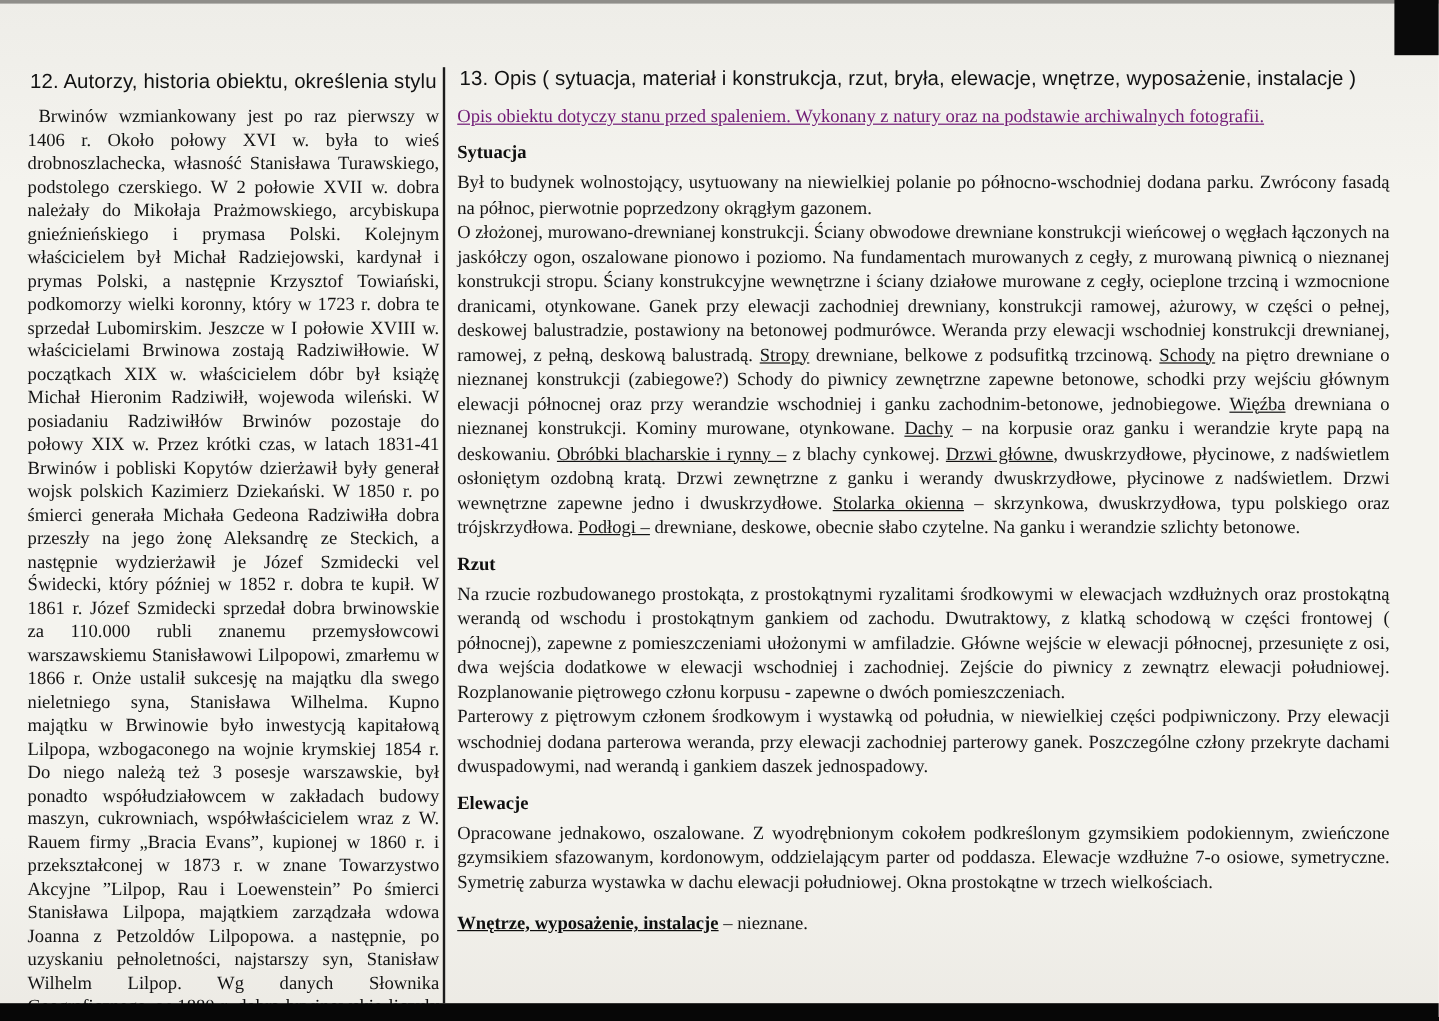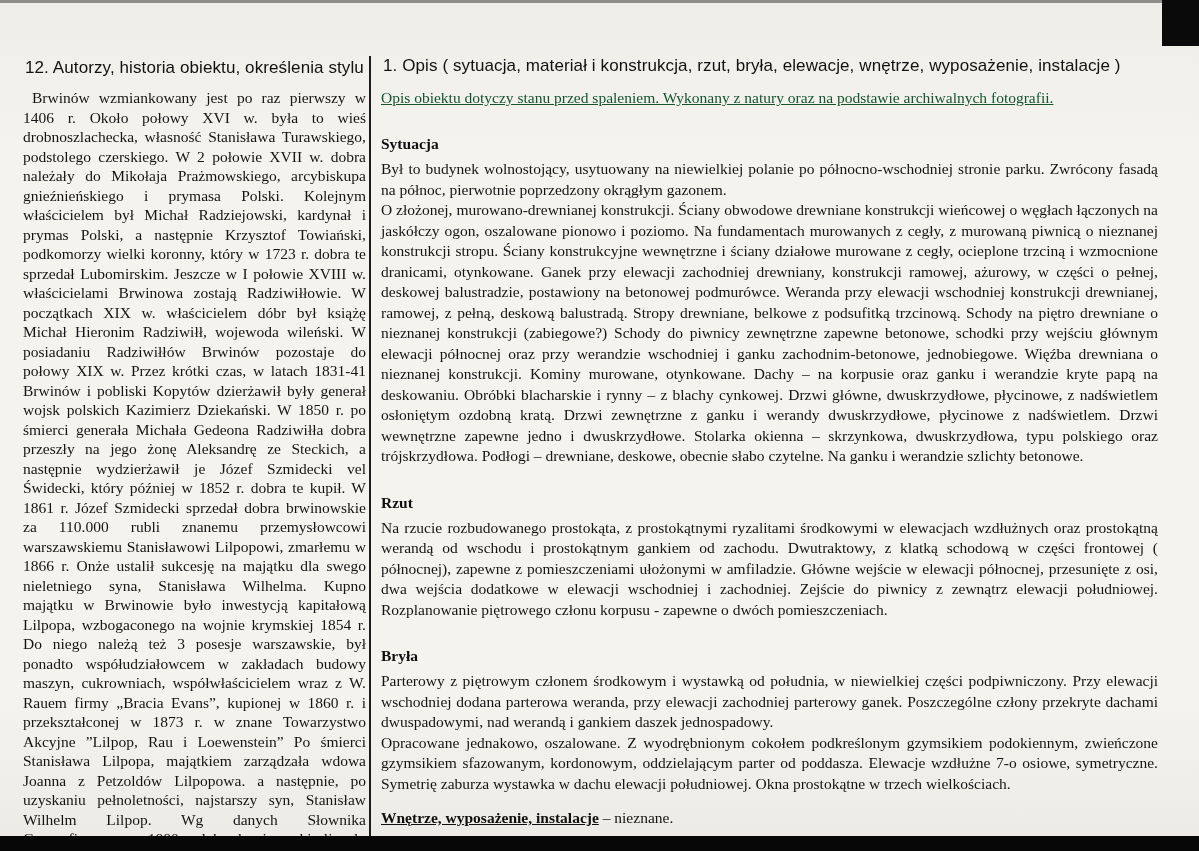--- a/index.html
+++ b/index.html
@@ -21,66 +21,66 @@
     font-family:"Liberation Sans", sans-serif;
     font-size:17px;letter-spacing:0.1px;color:#111;
     margin:0 0 10px 2px;
   }
   .left-body{
     font-size:15.5px;line-height:19.5px;text-align:justify;
     text-indent:9px;color:#141414;
   }
   .intro{
     font-size:15.5px;line-height:20px;text-decoration:underline;
-    margin:12px 0 2px 0;color:#14532d;
+    margin:12px 0 2px 0;color:#701a75;
   }
   .sec{margin:0;}
   .sec-title{
     display:block;font-weight:bold;font-size:15.5px;line-height:20px;
-    margin:26px 0 5px 0;color:#0f0f0f;
+    margin:10px 0 5px 0;color:#0f0f0f;
   }
   .sec-body{
     display:block;font-size:15.5px;line-height:20.5px;text-align:justify;color:#141414;
   }
   .sec.inline{margin-top:14px;}
   .sec.inline .sec-title{display:inline;margin:0;text-decoration:underline;}
   .sec.inline .sec-body{display:inline;text-align:right;}
-  .u{}
+  .u{text-decoration:underline;}
 </style>
 </head>
 <body>
 
 <div class="top-line"></div>
 <div class="corner-black"></div>
 <div class="divider"></div>
 
 <div class="col-left">
   <div class="form-heading">12. Autorzy, historia obiektu, określenia stylu</div>
   <div class="left-body">Brwinów wzmiankowany jest po raz pierwszy w 1406 r. Około połowy XVI w. była to wieś drobnoszlachecka, własność Stanisława Turawskiego, podstolego czerskiego. W 2 połowie XVII w. dobra należały do Mikołaja Prażmowskiego, arcybiskupa gnieźnieńskiego i prymasa Polski. Kolejnym właścicielem był Michał Radziejowski, kardynał i prymas Polski, a następnie Krzysztof Towiański, podkomorzy wielki koronny, który w 1723 r. dobra te sprzedał Lubomirskim. Jeszcze w I połowie XVIII w. właścicielami Brwinowa zostają Radziwiłłowie. W początkach XIX w. właścicielem dóbr był książę Michał Hieronim Radziwiłł, wojewoda wileński. W posiadaniu Radziwiłłów Brwinów pozostaje do połowy XIX w. Przez krótki czas, w latach 1831-41 Brwinów i pobliski Kopytów dzierżawił były generał wojsk polskich Kazimierz Dziekański. W 1850 r. po śmierci generała Michała Gedeona Radziwiłła dobra przeszły na jego żonę Aleksandrę ze Steckich, a następnie wydzierżawił je Józef Szmidecki vel Świdecki, który później w 1852 r. dobra te kupił. W 1861 r. Józef Szmidecki sprzedał dobra brwinowskie za 110.000 rubli znanemu przemysłowcowi warszawskiemu Stanisławowi Lilpopowi, zmarłemu w 1866 r. Onże ustalił sukcesję na majątku dla swego nieletniego syna, Stanisława Wilhelma. Kupno majątku w Brwinowie było inwestycją kapitałową Lilpopa, wzbogaconego na wojnie krymskiej 1854 r. Do niego należą też 3 posesje warszawskie, był ponadto współudziałowcem w zakładach budowy maszyn, cukrowniach, współwłaścicielem wraz z W. Rauem firmy „Bracia Evans”, kupionej w 1860 r. i przekształconej w 1873 r. w znane Towarzystwo Akcyjne ”Lilpop, Rau i Loewenstein” Po śmierci Stanisława Lilpopa, majątkiem zarządzała wdowa Joanna z Petzoldów Lilpopowa. a następnie, po uzyskaniu pełnoletności, najstarszy syn, Stanisław Wilhelm Lilpop. Wg danych Słownika Geograficznego, w 1880 r. dobra brwinowskie liczyły 2023 mórg, z czego ziemi folwarcznej było1526 mórg. W skład dóbr wchodziły: folwark Wilhelmów ( późniejsze Stawisko w Podkowie Leśnej), przy folwarku Wilhelmów osada Stanisławów z domkami dla letników warszawskich, dwa folwarki w dzierżawie wieczystej Marynin i Kępina.</div>
 </div>
 
 <div class="col-right">
-  <div class="form-heading">1. Opis ( sytuacja, materiał i konstrukcja, rzut, bryła, elewacje, wnętrze, wyposażenie, instalacje )</div>
+  <div class="form-heading">13. Opis ( sytuacja, materiał i konstrukcja, rzut, bryła, elewacje, wnętrze, wyposażenie, instalacje )</div>
   <div class="intro">Opis obiektu dotyczy stanu przed spaleniem. Wykonany z natury oraz na podstawie archiwalnych fotografii.</div>
   <div id="sections">
       <div class="sec">
         <span class="sec-title">Sytuacja</span>
-        <span class="sec-body"><span>Był to budynek wolnostojący, usytuowany na niewielkiej polanie po północno-wschodniej stronie parku. Zwrócony fasadą na północ, pierwotnie poprzedzony okrągłym gazonem.</span></span>
+        <span class="sec-body"><span>Był to budynek wolnostojący, usytuowany na niewielkiej polanie po północno-wschodniej dodana parku. Zwrócony fasadą na północ, pierwotnie poprzedzony okrągłym gazonem.</span></span>
       </div>
       <div class="sec">
         <span class="sec-body"><span>O złożonej, murowano-drewnianej konstrukcji. Ściany obwodowe drewniane konstrukcji wieńcowej o węgłach łączonych na jaskółczy ogon, oszalowane pionowo i poziomo. Na fundamentach murowanych z cegły, z murowaną piwnicą o nieznanej konstrukcji stropu. Ściany konstrukcyjne wewnętrzne i ściany działowe murowane z cegły, ocieplone trzciną i wzmocnione dranicami, otynkowane. Ganek przy elewacji zachodniej drewniany, konstrukcji ramowej, ażurowy, w części o pełnej, deskowej balustradzie, postawiony na betonowej podmurówce. Weranda przy elewacji wschodniej konstrukcji drewnianej, ramowej, z pełną, deskową balustradą. </span><span class="u">Stropy</span><span> drewniane, belkowe z podsufitką trzcinową. </span><span class="u">Schody</span><span> na piętro drewniane o nieznanej konstrukcji (zabiegowe?) Schody do piwnicy zewnętrzne zapewne betonowe, schodki przy wejściu głównym elewacji północnej oraz przy werandzie wschodniej i ganku zachodnim-betonowe, jednobiegowe. </span><span class="u">Więźba</span><span> drewniana o nieznanej konstrukcji. Kominy murowane, otynkowane. </span><span class="u">Dachy</span><span> – na korpusie oraz ganku i werandzie kryte papą na deskowaniu. </span><span class="u">Obróbki blacharskie i rynny –</span><span> z blachy cynkowej. </span><span class="u">Drzwi główne</span><span>, dwuskrzydłowe, płycinowe, z nadświetlem osłoniętym ozdobną kratą. Drzwi zewnętrzne z ganku i werandy dwuskrzydłowe, płycinowe z nadświetlem. Drzwi wewnętrzne zapewne jedno i dwuskrzydłowe. </span><span class="u">Stolarka okienna</span><span> – skrzynkowa, dwuskrzydłowa, typu polskiego oraz trójskrzydłowa. </span><span class="u">Podłogi –</span><span> drewniane, deskowe, obecnie słabo czytelne. Na ganku i werandzie szlichty betonowe.</span></span>
       </div>
       <div class="sec">
         <span class="sec-title">Rzut</span>
         <span class="sec-body"><span>Na rzucie rozbudowanego prostokąta, z prostokątnymi ryzalitami środkowymi w elewacjach wzdłużnych oraz prostokątną werandą od wschodu i prostokątnym gankiem od zachodu. Dwutraktowy, z klatką schodową w części frontowej ( północnej), zapewne z pomieszczeniami ułożonymi w amfiladzie. Główne wejście w elewacji północnej, przesunięte z osi, dwa wejścia dodatkowe w elewacji wschodniej i zachodniej. Zejście do piwnicy z zewnątrz elewacji południowej. Rozplanowanie piętrowego członu korpusu - zapewne o dwóch pomieszczeniach.</span></span>
       </div>
       <div class="sec">
-        <span class="sec-title">Bryła</span>
         <span class="sec-body"><span>Parterowy z piętrowym członem środkowym i wystawką od południa, w niewielkiej części podpiwniczony. Przy elewacji wschodniej dodana parterowa weranda, przy elewacji zachodniej parterowy ganek. Poszczególne człony przekryte dachami dwuspadowymi, nad werandą i gankiem daszek jednospadowy.</span></span>
       </div>
       <div class="sec">
+        <span class="sec-title">Elewacje</span>
         <span class="sec-body"><span>Opracowane jednakowo, oszalowane. Z wyodrębnionym cokołem podkreślonym gzymsikiem podokiennym, zwieńczone gzymsikiem sfazowanym, kordonowym, oddzielającym parter od poddasza. Elewacje wzdłużne 7-o osiowe, symetryczne. Symetrię zaburza wystawka w dachu elewacji południowej. Okna prostokątne w trzech wielkościach.</span></span>
       </div>
       <div class="sec inline"><span class="sec-title">Wnętrze, wyposażenie, instalacje</span><span class="sec-body"><span> – nieznane.</span></span></div>
     </div>
 </div>
 
 <div class="bottom-bar"></div>
 
 </body></html>

